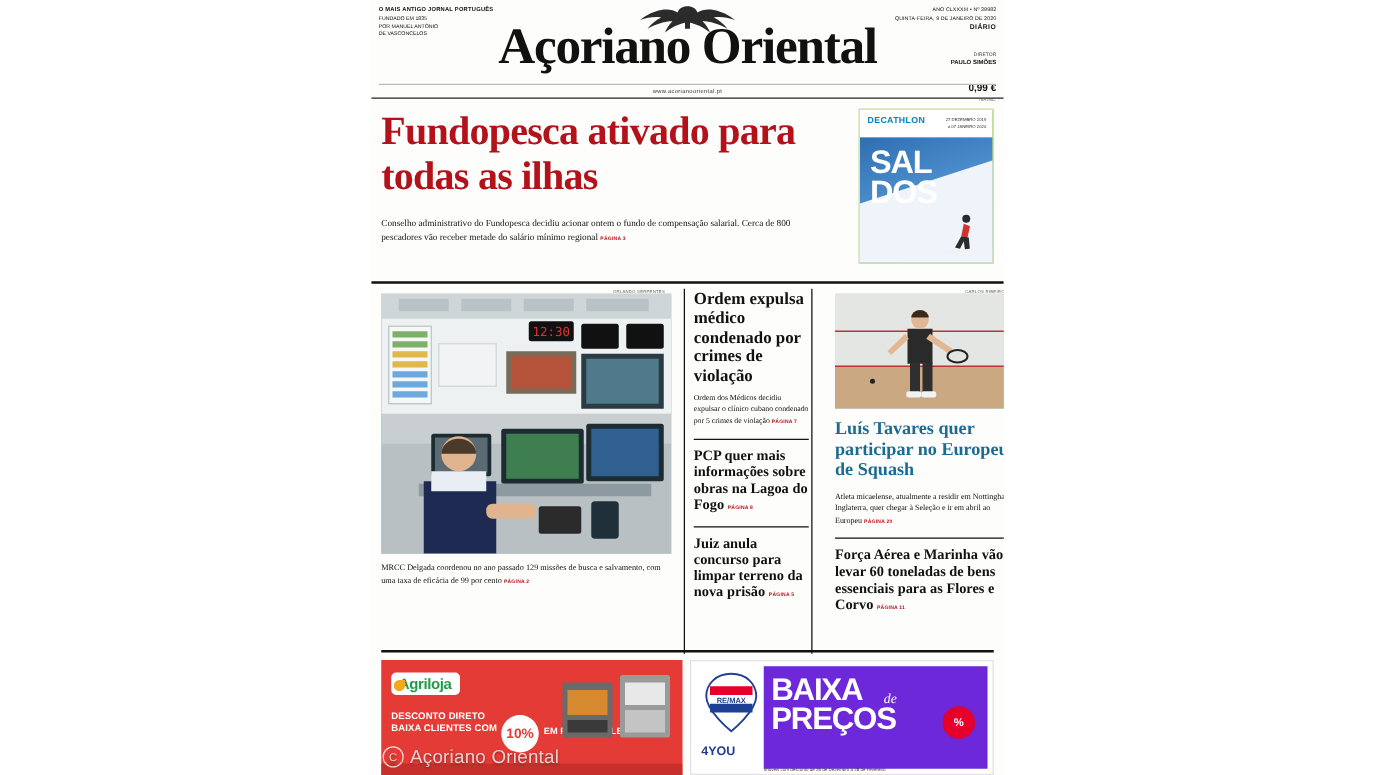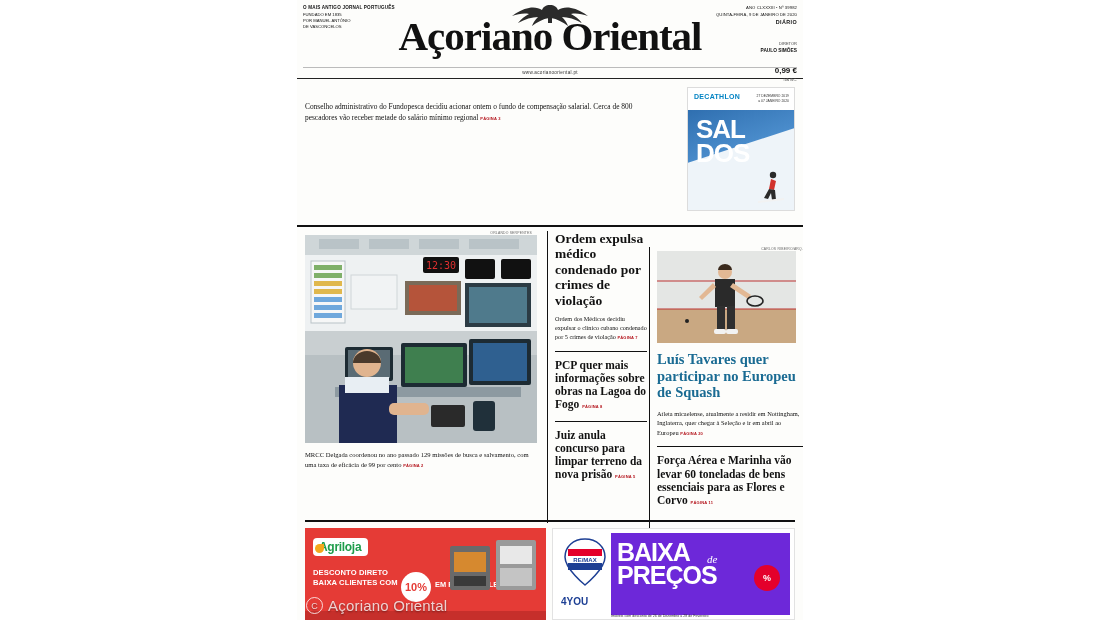--- a/index.html
+++ b/index.html
@@ -302,24 +302,24 @@
     font-family: "Liberation Serif", serif;
     font-weight: bold;
     font-size: 11.5px;
     line-height: 1.15;
     color: #111;
   }
 
   .col-right {
     position: absolute;
     left: 352px;
-    top: 20px;
+    top: 4px;
     width: 146px;
     border-left: 1px solid #111;
-    padding-left: 7px;
+    padding-left: 18px;
     height: 292px;
   }
   .photo-right {
     position: relative;
     width: 139px;
     height: 92px;
     overflow: hidden;
     background: #b9bdbe;
   }
   .right-head {
@@ -567,20 +567,21 @@
         <div class="price">0,99 €</div>
         <div class="price-sub">IVA INC.</div>
       </div>
 
       <div class="rule-thin"></div>
       <div class="mast-url">www.acorianooriental.pt</div>
     </div>
 
     <div class="lead">
       <div class="lead-text">
+        <div class="lead-head">Fundopesca ativado para todas as ilhas</div>
         <div class="lead-sub">
           <span>Conselho administrativo do Fundopesca decidiu acionar ontem o fundo de compensação salarial. Cerca de 800 pescadores vão receber metade do salário mínimo regional</span>
           <span class="pagref">PÁGINA 3</span>
         </div>
       </div>
 
       <div class="lead-ad">
         <div class="ad-decathlon-top">
           <div class="ad-dec-logo">DECATHLON</div>
           <div class="ad-dec-dates">

